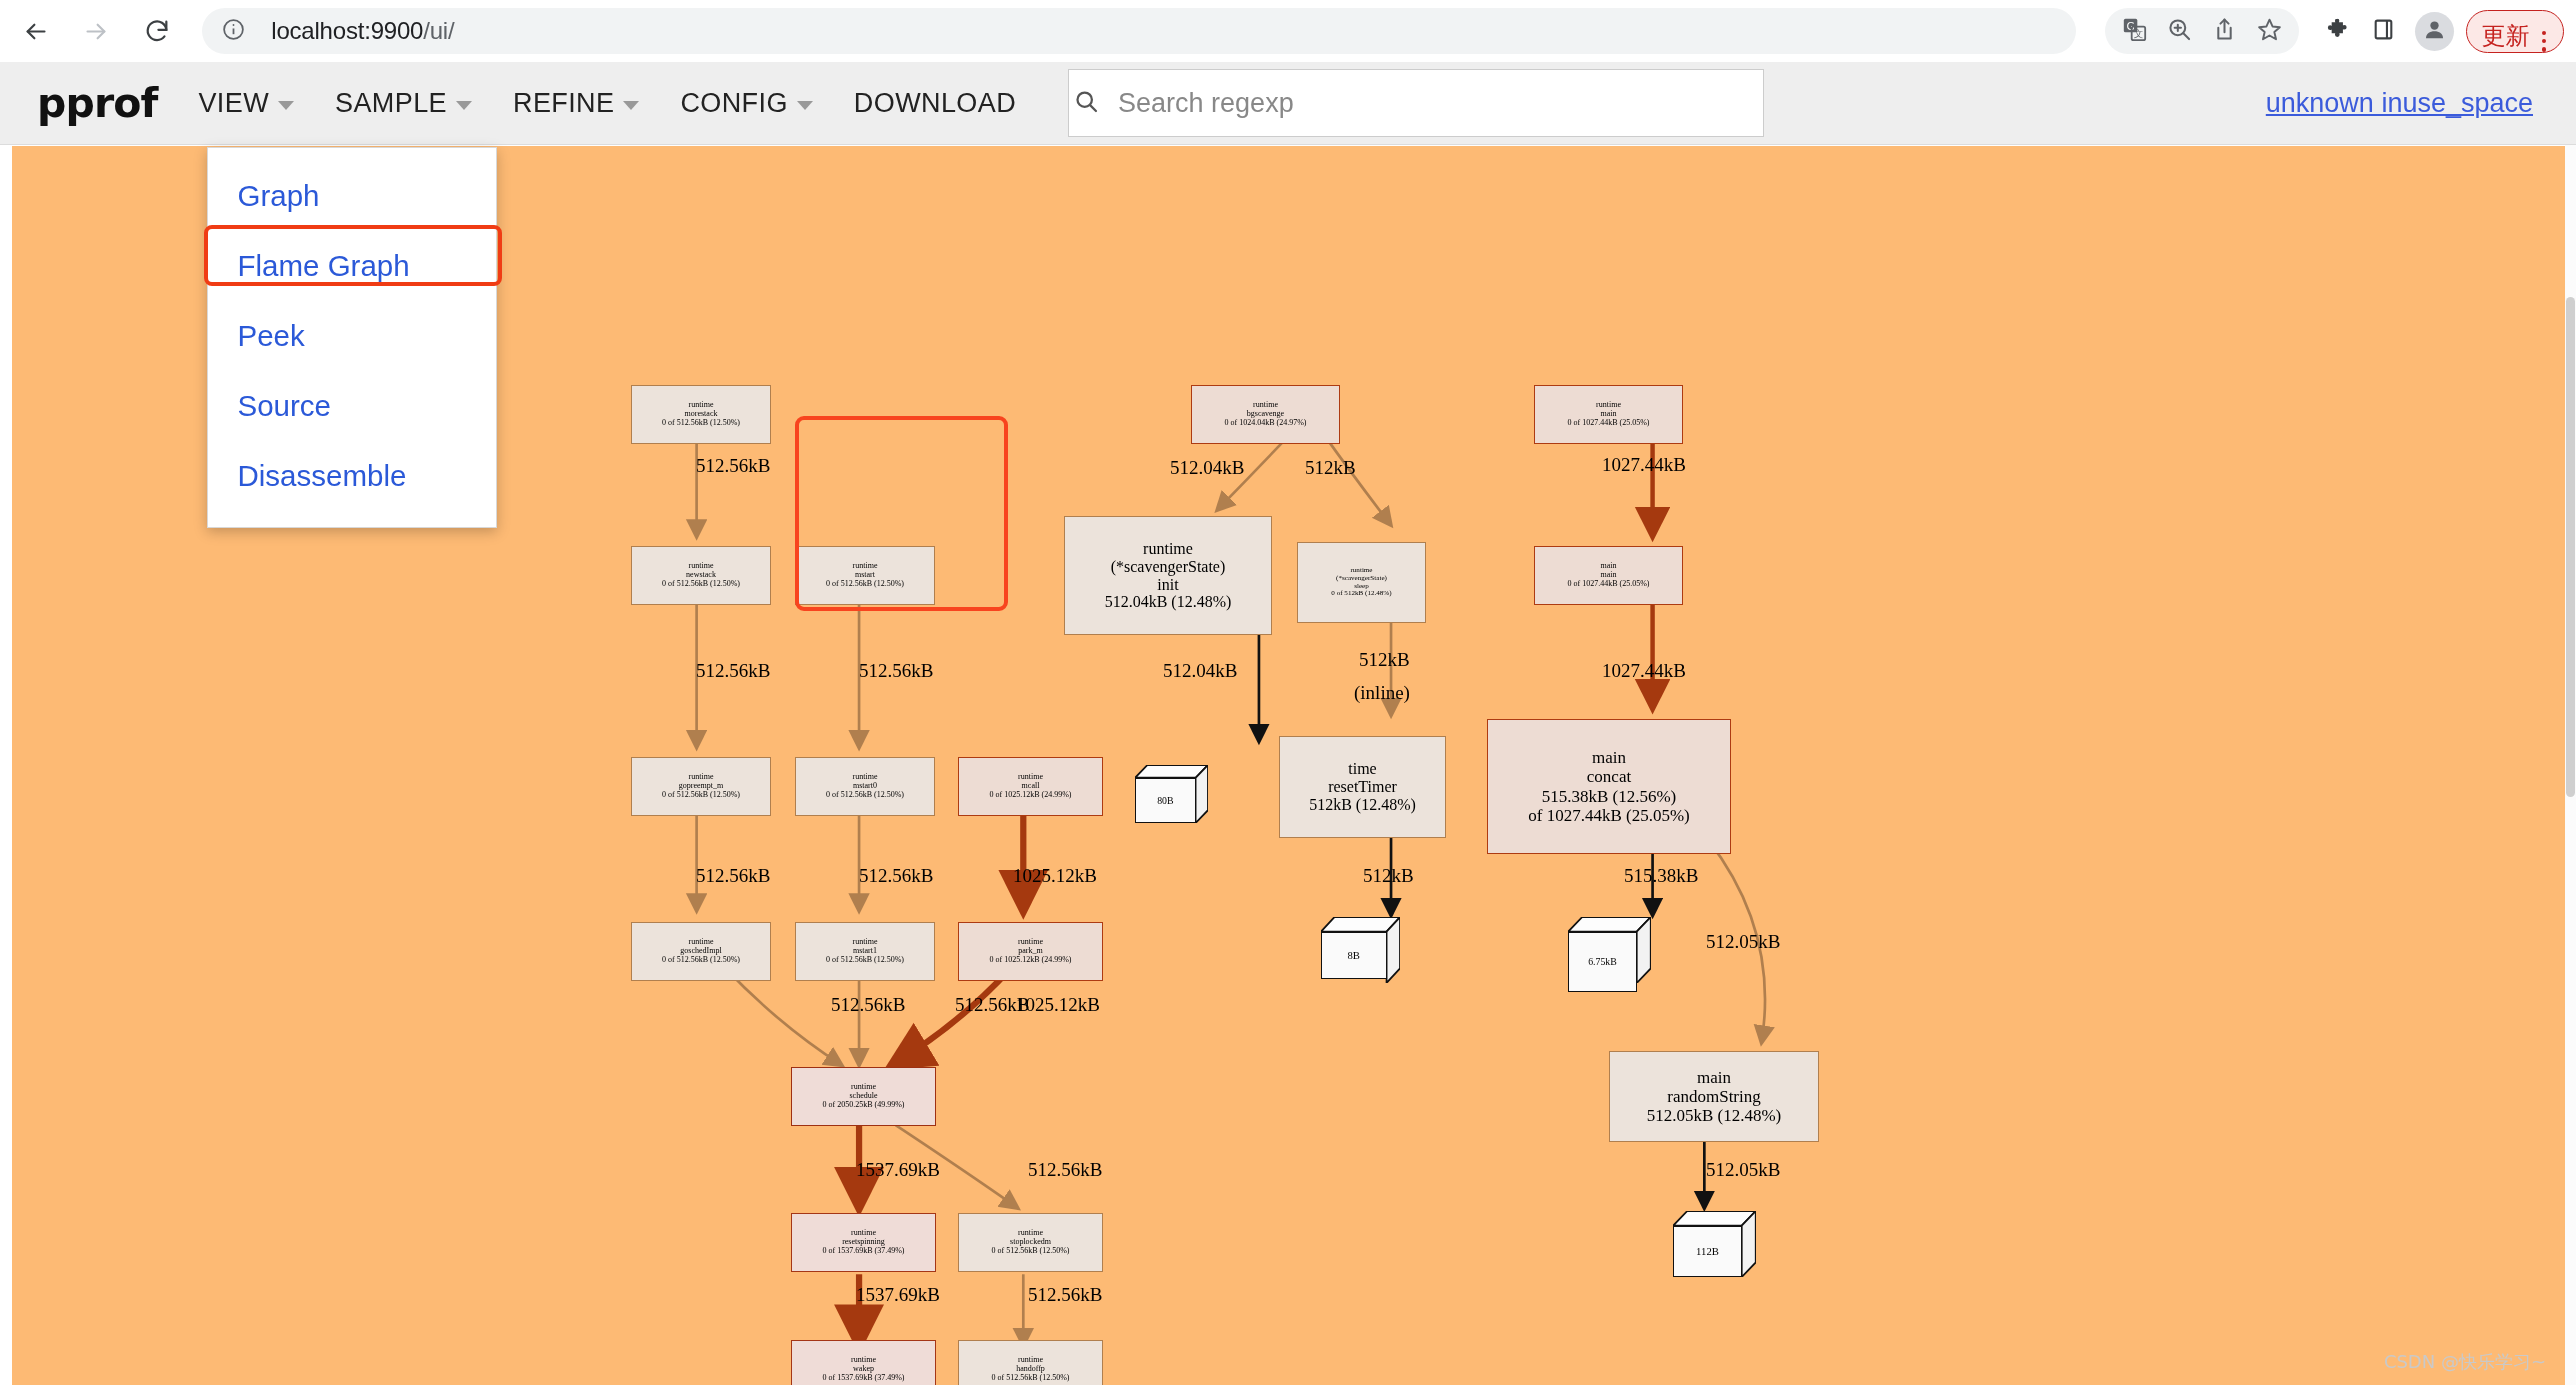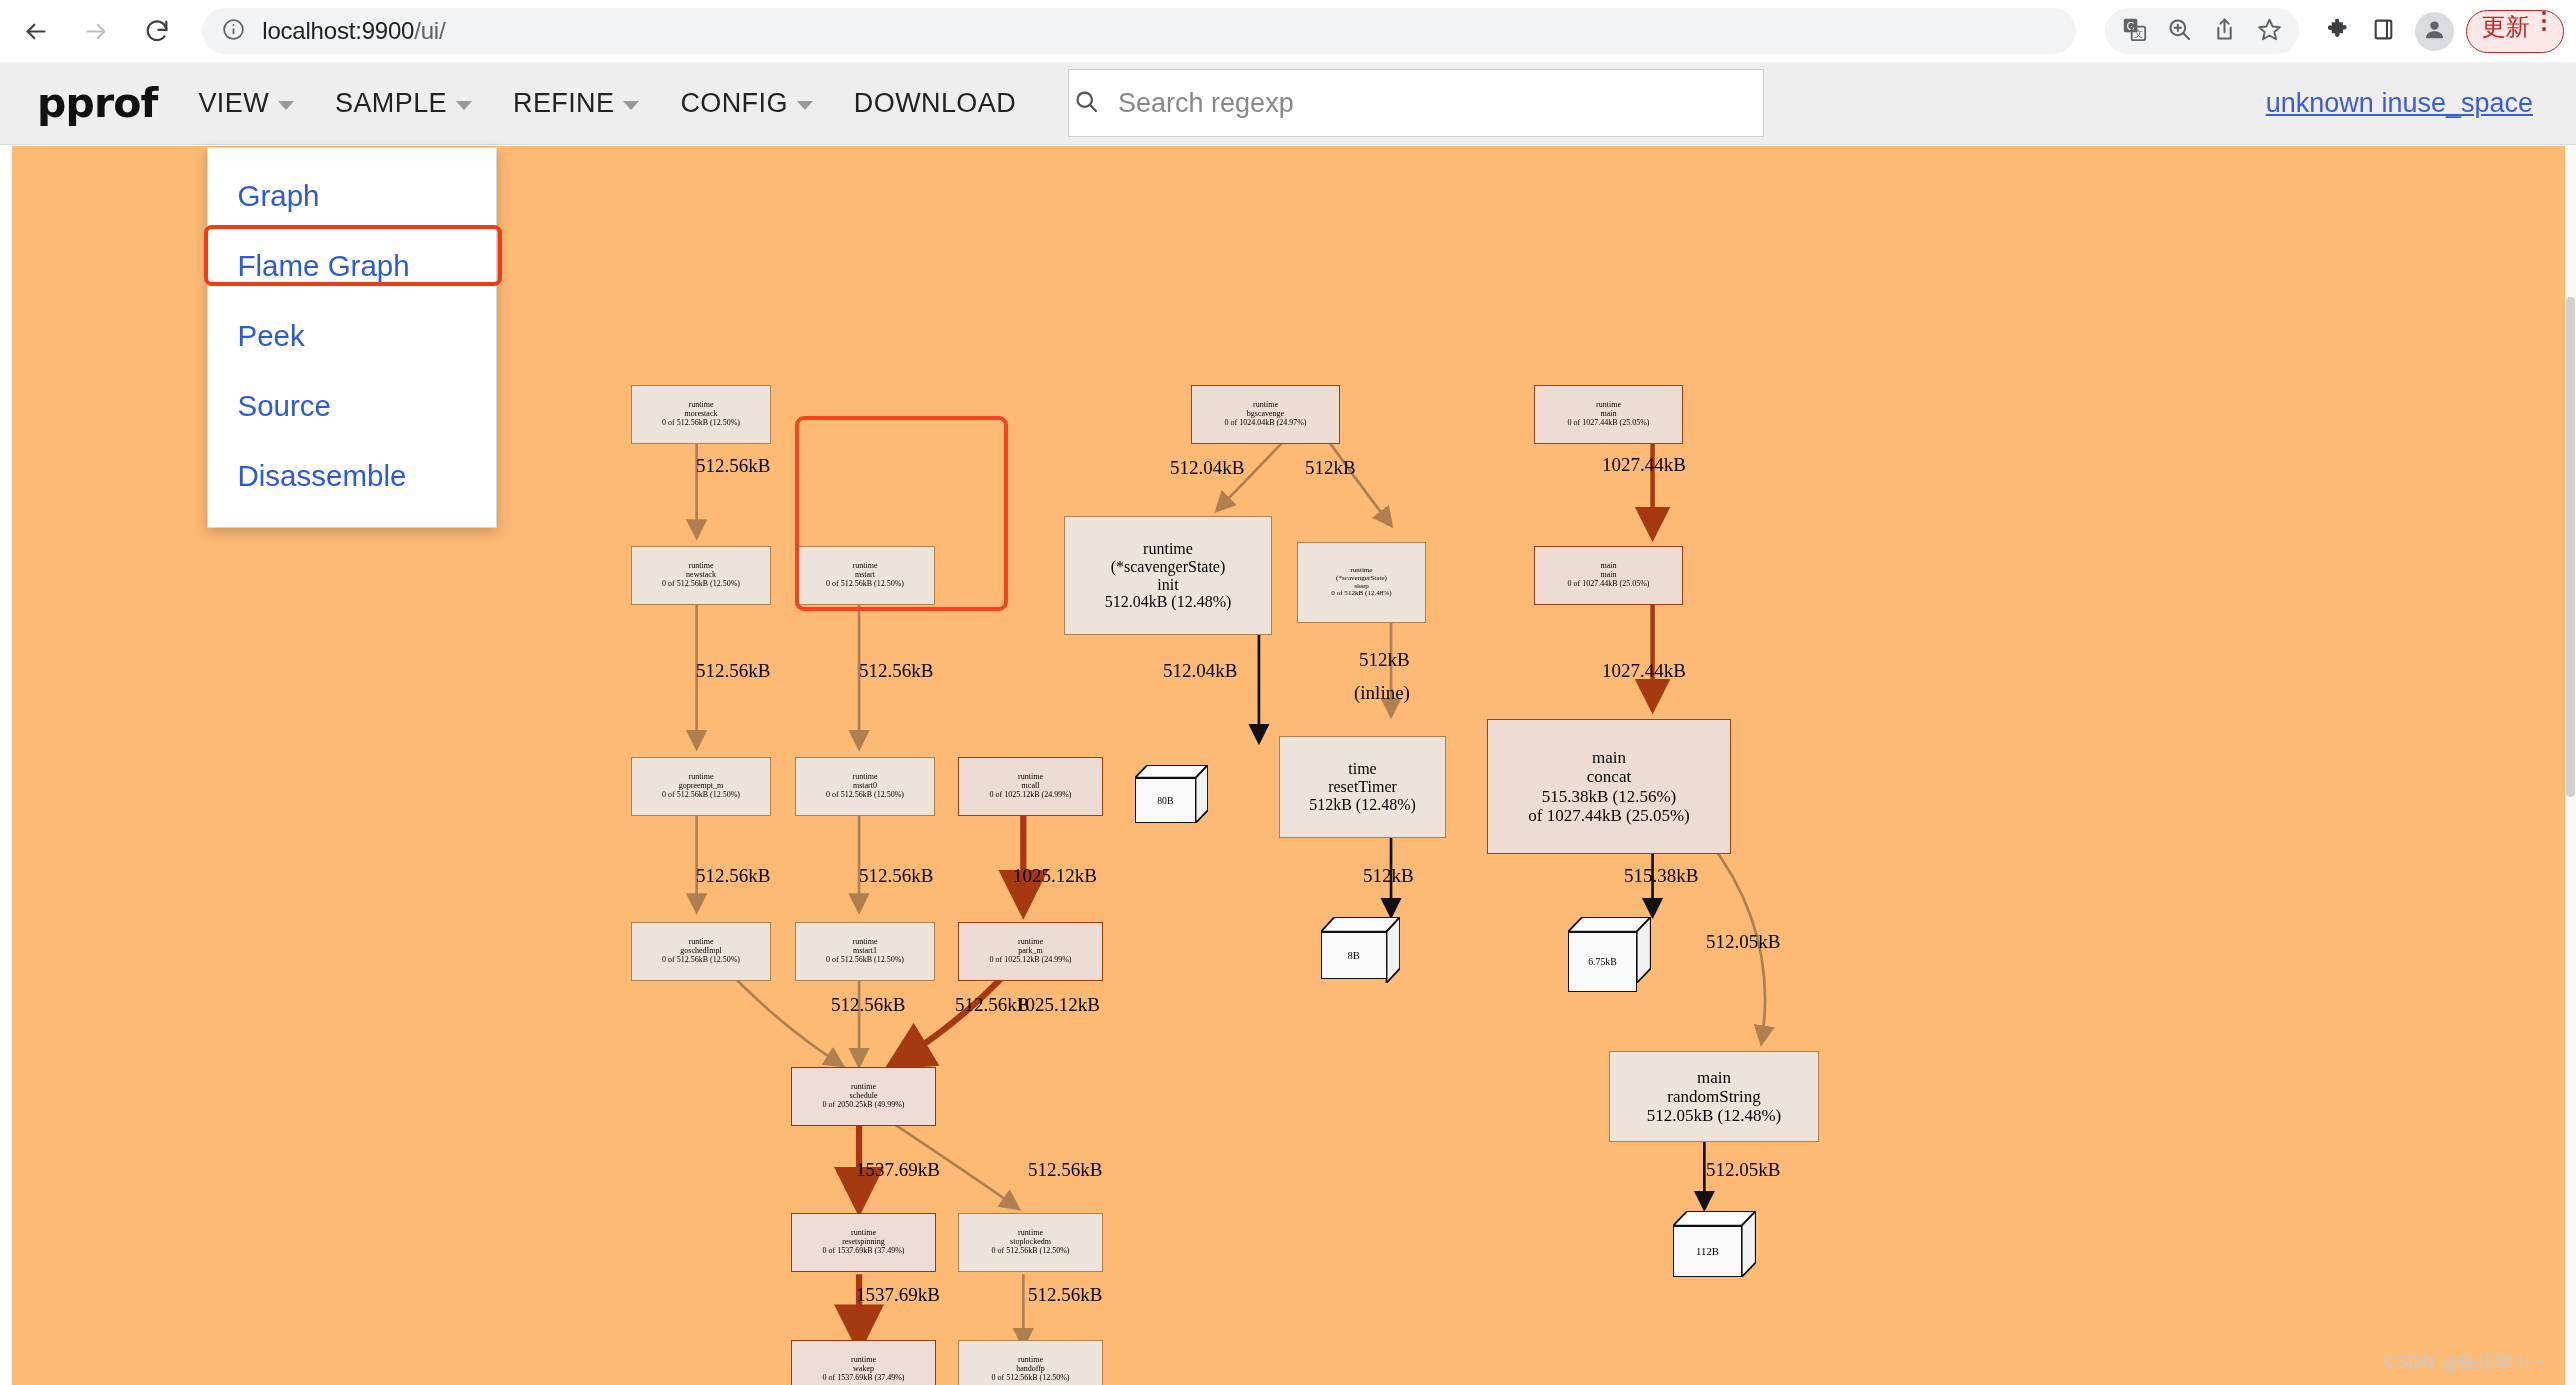--- a/index.html
+++ b/index.html
@@ -22,39 +22,39 @@
     display:flex; align-items:center; justify-content:center;
     border-radius:50%;
   }
   .nav-btn svg { display:block; }
   #omnibox {
     margin-left:19.6px; height:46px; flex:0 0 1874px;
     background:#f1f3f4; border-radius:23px;
     display:flex; align-items:center; padding:0 19.6px;
   }
   #omnibox-url {
-    font-size:24px; color:#202124; margin-left:16px;
+    font-size:24px; color:#202124; margin-left:25px;
     font-family:"Liberation Sans", sans-serif; letter-spacing:-0.2px;
   }
   #omnibox-url .dim { color:#5f6368; }
   #chrome-right { margin-left:auto; display:flex; align-items:center; padding-right:12.5px; }
   .toolbar-pill {
     display:flex; align-items:center; background:#f1f3f4;
     border-radius:23px; height:46px; padding:0 7.1px;
   }
   .tb-icon {
     width:45px; height:45px; display:flex; align-items:center; justify-content:center;
   }
   .tb-icon-plain { width:48px; height:45px; display:flex; align-items:center; justify-content:center; }
   #avatar-btn {
     width:39px; height:39px; border-radius:50%; background:#dadce0;
     display:flex; align-items:center; justify-content:center; margin:0 7.1px;
   }
   #update-btn {
-    display:flex; align-items:flex-start; gap:5.4px;
+    display:flex; align-items:flex-end; gap:5.4px;
     border:1.8px solid #c5221f; border-radius:23px;
     background:#fce8e6; height:43px; padding:0 9px 0 14.3px; margin-left:5.4px;
   }
   #update-label { color:#c5221f; font-size:24px; font-family:"DejaVu Sans", sans-serif; }
   .kebab { display:flex; flex-direction:column; gap:3.6px; padding:0 7.1px; }
   .kebab i { width:4.5px; height:4.5px; border-radius:50%; background:#c5221f; display:block; }
 
   
   #pprof-header {
     position:absolute; left:0; top:62px; width:2576px; height:83px;

